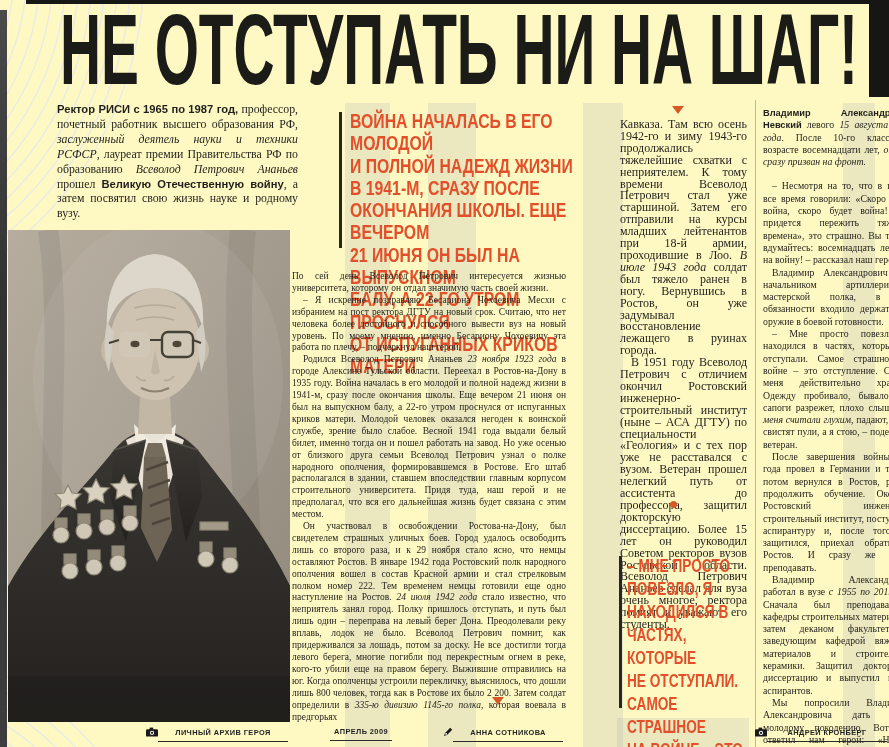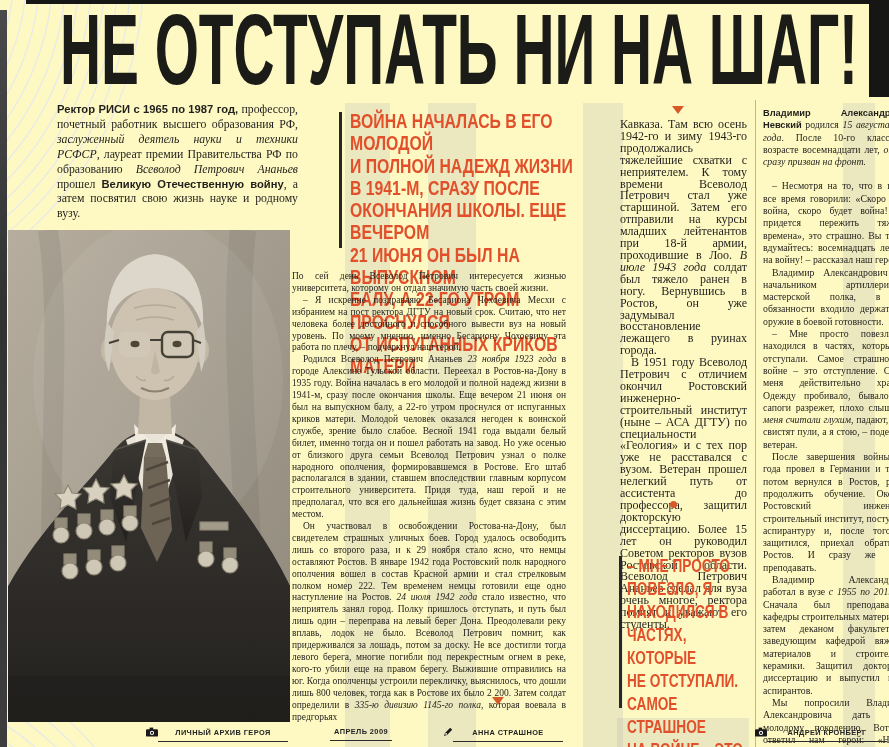--- a/index.html
+++ b/index.html
@@ -219,21 +219,21 @@
 ПОВЕЗЛО, Я
 НАХОДИЛСЯ В
 ЧАСТЯХ, КОТОРЫЕ
 НЕ ОТСТУПАЛИ.
 САМОЕ СТРАШНОЕ
 НА ВОЙНЕ – ЭТО
 ОТСТУПЛЕНИЕ</div>
 
   <div class="divider"></div>
   <div class="body-col col4">
-      <p class="noindent"><span class="b">Владимир Александрович Невский</span><span class="r"> родился </span><span class="i">15 августа 1923 года</span><span class="r">. После 10-го класса, в возрасте восемнадцати лет, </span><span class="i">он был сразу призван на фронт.</span></p>
+      <p class="noindent"><span class="b">Владимир Александрович Невский</span><span class="r"> левого </span><span class="i">15 августа 1923 года</span><span class="r">. После 10-го класса, в возрасте восемнадцати лет, </span><span class="i">он был сразу призван на фронт.</span></p>
       <p><span class="r">– Несмотря на то, что в школе все время говорили: «Скоро будет война, скоро будет война! Вам придется пережить тяжелые времена», это страшно. Вы только вдумайтесь: восемнадцать лет – и на войну! – рассказал наш герой.</span></p>
       <p><span class="r">Владимир Александрович был начальником артиллерийской мастерской полка, в его обязанности входило держать все оружие в боевой готовности.</span></p>
       <p><span class="r">– Мне просто повезло, я находился в частях, которые не отступали. Самое страшное на войне – это отступление. Судьба меня действительно хранила. Одежду пробивало, бывало так: сапоги разрежет, плохо слышал, </span><span class="i">и меня считали глухим</span><span class="r">, падают, когда свистят пули, а я стою, – поделился ветеран.</span></p>
       <p><span class="r">После завершения войны три года провел в Германии и только потом вернулся в Ростов, решил продолжить обучение. Окончил Ростовский инженерно-строительный институт, поступил в аспирантуру и, после того как защитился, приехал обратно в Ростов. И сразу же начал преподавать.</span></p>
       <p><span class="r">Владимир Александрович работал в вузе </span><span class="i">с 1955 по 2015 год</span><span class="r">. Сначала был преподавателем кафедры строительных материалов, затем деканом факультета и заведующим кафедрой вяжущих материалов и строительной керамики. Защитил докторскую диссертацию и выпустил много аспирантов.</span></p>
       <p><span class="r">Мы попросили Владимира Александровича дать совет молодому поколению. Вот что ответил нам герой: «Нужны знания. При всех условиях это самое главное. Если у тебя есть знания – ты можешь быть уверенным, что у тебя будет работа».</span></p>
     </div>
 
   <div class="pagenum">10</div>
 
@@ -249,21 +249,21 @@
 
   <div class="credit c2">
     <span class="credit-label">АПРЕЛЬ 2009</span>
   </div>
 
   <div class="credit c3">
     <svg width="10" height="10" viewBox="0 0 10 10">
         <path d="M1,9 L2,6 L7.2,0.8 L9.2,2.8 L4,8 Z" fill="#1a1a1a"></path>
         <circle cx="3.1" cy="6.9" r="0.9" fill="#fcfbf9"></circle>
       </svg>
-    <span class="credit-label">АННА СТРАШНОЕ</span>
+    <span class="credit-label">АННА СОТНИКОВА</span>
   </div>
 
   <div class="credit c4">
     <svg width="12" height="10" viewBox="0 0 12 10">
         <rect x="0" y="2.2" width="12" height="7.4" rx="1.2" fill="#1a1a1a"></rect>
         <rect x="3.6" y="0.6" width="3.6" height="2.4" fill="#1a1a1a"></rect>
         <circle cx="6" cy="5.9" r="2.1" fill="#fcfbf9"></circle>
         <circle cx="6" cy="5.9" r="1.1" fill="#1a1a1a"></circle>
       </svg>
     <span class="credit-label">АНДРЕЙ КРОНБЕРГ</span>

